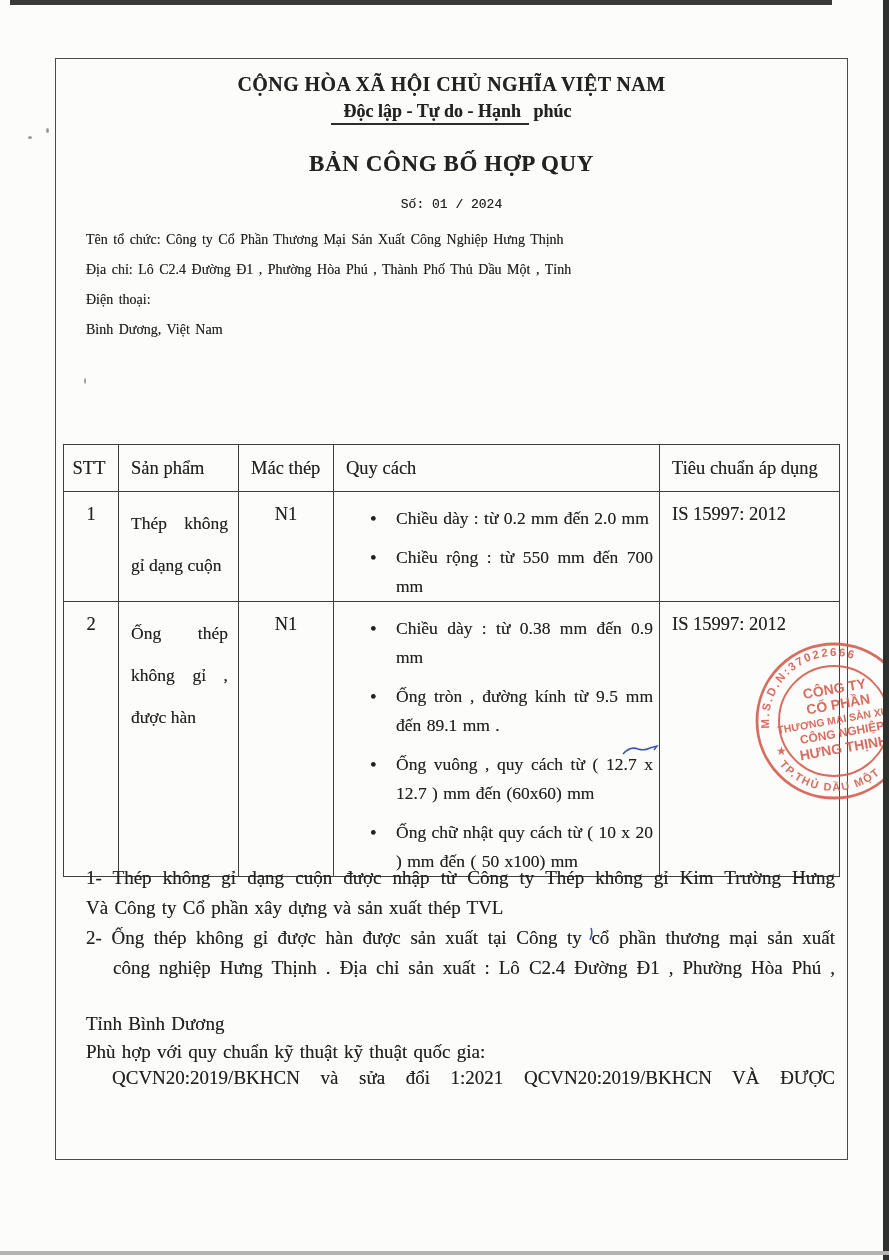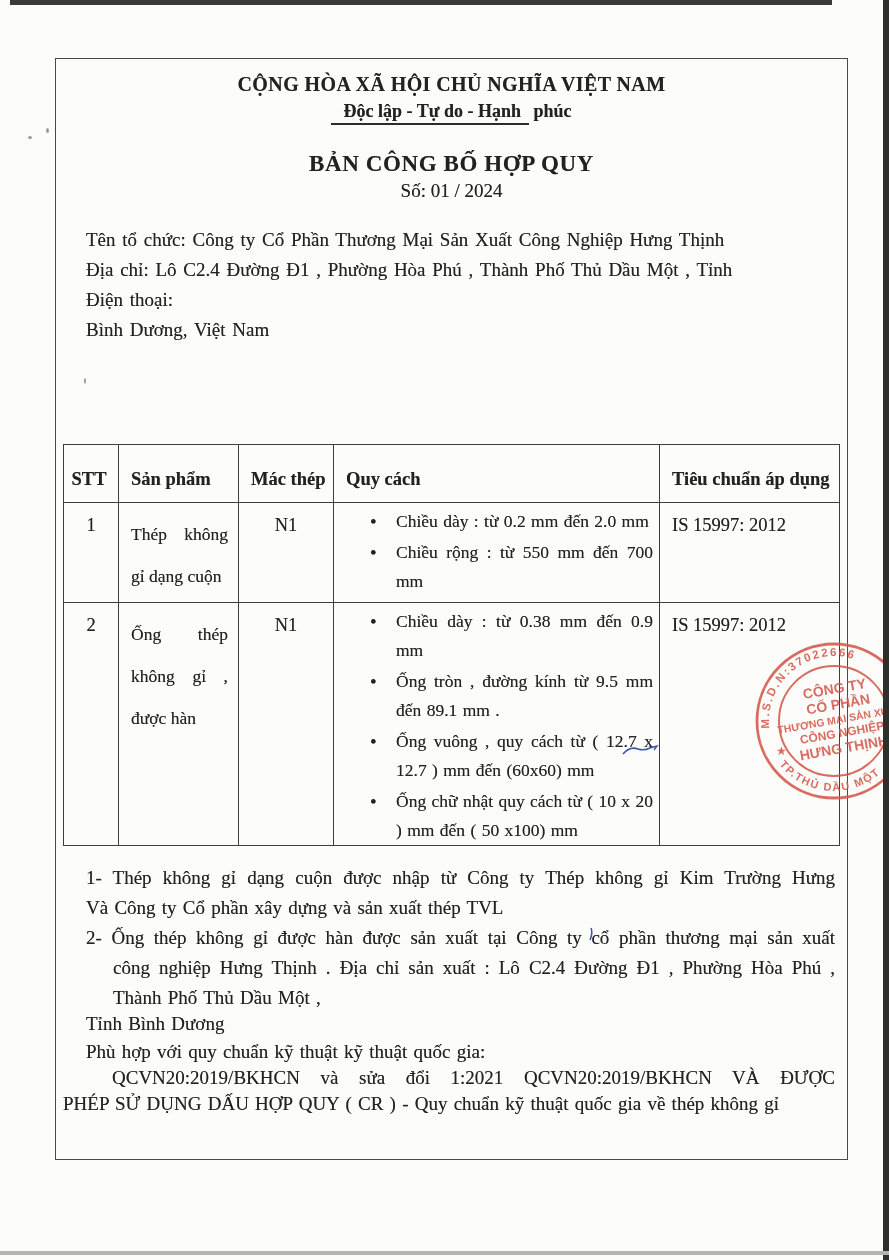--- a/index.html
+++ b/index.html
@@ -19,44 +19,44 @@
   .page{
     position:absolute;left:55px;top:58px;width:791px;height:1100px;
     border:1.6px solid #4a4a46;background:transparent;z-index:1;
     text-shadow:0 0 .5px rgba(30,30,30,.5);
   }
   .cline{position:absolute;left:0;right:0;text-align:center;}
   .nat-title{top:14px;font-size:20px;font-weight:bold;letter-spacing:.4px;}
   .motto{top:42px;font-size:18px;font-weight:bold;}
   .motto-u{border-bottom:2px solid #2c2c29;padding:0 8px 2px 12px;}
   .doc-title{top:92px;font-size:23px;font-weight:bold;letter-spacing:.6px;}
-  .doc-num{top:121px;font-size:19px;}
+  .doc-num{top:138px;font-size:13px;font-family:Liberation Mono, monospace;}
 
-  .blk{position:absolute;font-size:19px;line-height:30px;word-spacing:2px;}
+  .blk{position:absolute;font-size:14px;line-height:30px;word-spacing:2px;}
   .info-blk{top:166px;left:30px;right:18px;}
   .prod-blk{top:288px;left:35px;right:18px;}
   .blk p{margin:0;}
 
   
   table.spec{
     position:absolute;left:7px;top:385px;width:776px;
     border-collapse:collapse;table-layout:fixed;
     font-size:18.5px;
   }
   table.spec th,table.spec td{border:1.6px solid #3e3e3c;overflow:hidden;}
-  table.spec th{font-weight:bold;text-align:left;padding:15px 6px 4px 12px;height:38px;}
+  table.spec th{font-weight:normal;text-align:left;padding:4px 6px 4px 12px;height:38px;}
   table.spec th.c{text-align:center;padding-left:2px;}
   td.stt{text-align:center;vertical-align:top;padding-top:12px;}
   td.sp{vertical-align:top;text-align:justify;padding:10px 10px 0 12px;font-size:17.5px;line-height:42px;}
   td.mac{text-align:center;vertical-align:top;padding-top:12px;}
   td.qc{vertical-align:top;padding:2px 6px 0 0;}
   td.tc{vertical-align:top;padding:12px 2px 0 12px;}
   ul.bul{list-style:none;margin:0;padding:0;}
   ul.bul li{
-    position:relative;padding-left:62px;margin-top:2px;
+    position:relative;padding-left:62px;margin-top:10px;
     font-size:17.5px;line-height:29px;text-align:justify;word-spacing:1px;
   }
   ul.bul li::before{content:"\2022";position:absolute;left:36px;top:0;font-size:19px;}
 
   
   .nline{position:absolute;left:30px;right:12px;font-size:19px;line-height:29px;word-spacing:1.5px;}
   .jl{text-align:justify;text-align-last:justify;}
   .hang{padding-left:27px;}
   .n-l1{top:804px;} .n-l2{top:834px;} .n-l3{top:864px;} .n-l4{top:894px;font-family:Liberation Serif, serif;}
   .n-l5{top:924px;} .n-l6{top:950px;} .n-l7{top:978px;}
@@ -136,25 +136,23 @@
       </td>
       <td class="tc">IS 15997: 2012</td>
     </tr>
   </tbody>
     </table>
 
   <div class="nline n-l1 jl">1-  Thép không gỉ dạng cuộn được nhập từ Công ty Thép không gỉ Kim Trường Hưng</div>
   <div class="nline n-l2">Và Công ty Cổ phần xây dựng và sản xuất thép TVL</div>
   <div class="nline n-l3 jl">2-  Ống thép không gỉ được hàn được sản xuất tại Công ty cổ phần thương mại sản xuất</div>
   <div class="nline n-l4 jl hang">công nghiệp Hưng Thịnh . Địa chỉ sản xuất : Lô C2.4 Đường Đ1 , Phường Hòa Phú ,</div>
-  <div class="nline n-l5 hang">Thành Phố Thủ Dầu Một ,</div>
   <div class="nline n-l6">Tỉnh Bình Dương</div>
   <div class="nline n-l7">Phù hợp với quy chuẩn kỹ thuật kỹ thuật quốc gia:</div>
   <div class="nline n-l8 jl">QCVN20:2019/BKHCN và sửa đổi 1:2021 QCVN20:2019/BKHCN VÀ ĐƯỢC</div>
-  <div class="nline n-l9">PHÉP SỬ DỤNG DẤU HỢP QUY ( CR ) -  Quy chuẩn kỹ thuật quốc gia về thép không gỉ</div>
 </div>
 
 <svg class="stamp" viewBox="0 0 230 230">
   <g fill="none" stroke="#d5594b">
     <circle cx="115" cy="115" r="77" stroke-width="2.8"></circle>
     <circle cx="115" cy="115" r="55" stroke-width="2"></circle>
   </g>
   <defs>
     <path id="arcTop" d="M 51.0 126.3 A 65 65 0 0 1 177.8 98.2"></path>
     <path id="arcBot" d="M 57.0 154.1 A 70 70 0 0 0 173.0 154.1"></path>

